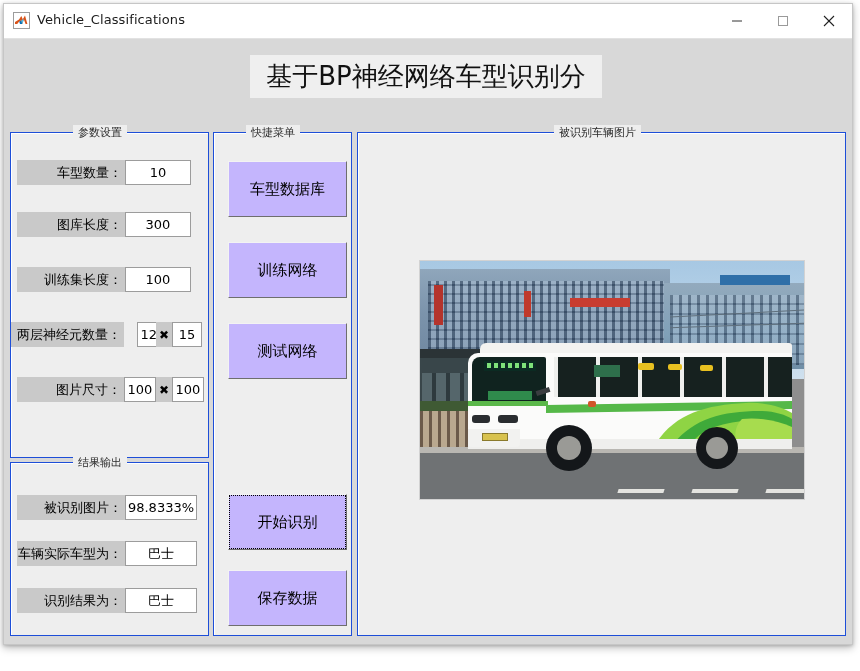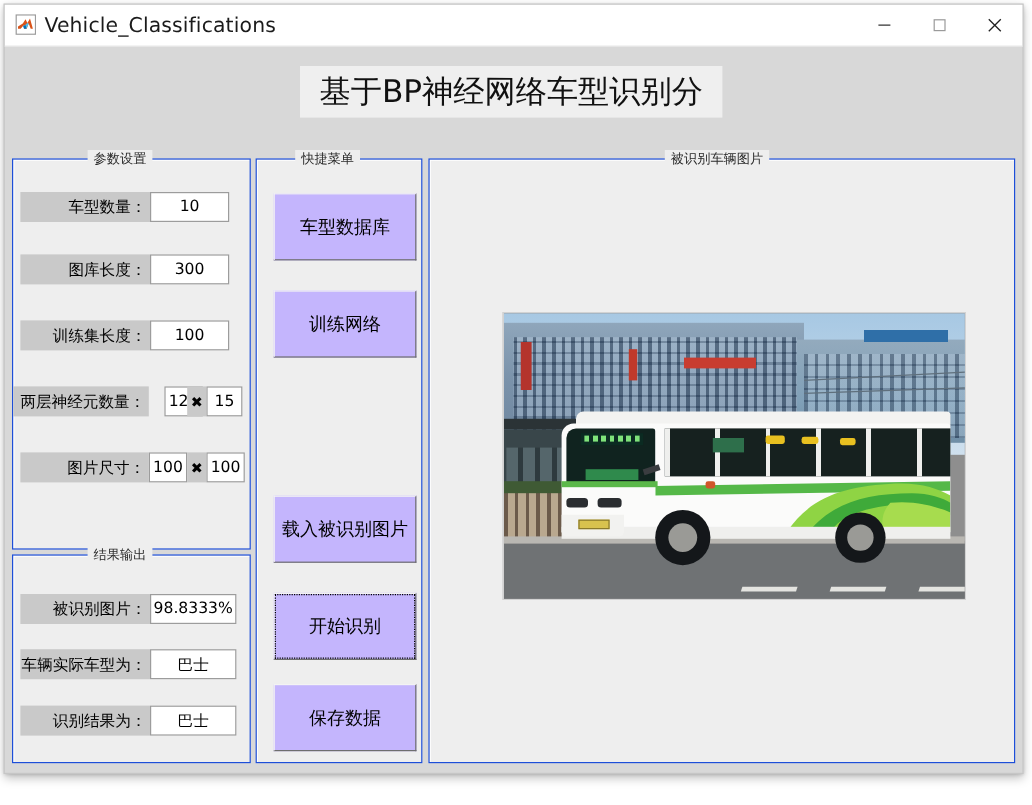--- a/index.html
+++ b/index.html
@@ -21,21 +21,21 @@
     background:#ffffff;border-bottom:1px solid #e2e2e2;
   }
   .app-icon{
     position:absolute;left:9px;top:8px;width:17px;height:17px;
     background:#ffffff;border:1px solid #9c9c9c;box-sizing:border-box;
     overflow:hidden;
   }
   .app-icon svg{position:absolute;left:0;top:0;}
   .title-text{
     position:absolute;left:33px;top:8px;
-    font-size:17px;color:#1b1b1b;letter-spacing:0.1px;
+    font-size:13px;color:#1b1b1b;letter-spacing:0.1px;
     font-family:"DejaVu Sans","Liberation Sans",sans-serif;
   }
   .winbtn{
     position:absolute;top:0;width:46px;height:33px;cursor:default;
   }
   .winbtn svg{position:absolute;left:50%;top:50%;transform:translate(-50%,-50%);}
   #btn-min{right:92px;}
   #btn-max{right:46px;}
   #btn-close{right:0px;}
 
@@ -198,23 +198,23 @@
     <div class="btn" style="top:28px;">
       <div class="inner">
           <span>车型数据库</span>
         </div>
     </div>
     <div class="btn" style="top:109px;">
       <div class="inner">
           <span>训练网络</span>
         </div>
     </div>
-    <div class="btn" style="top:280px;">
-      <div class="inner">
-          <span>载入被识别图片</span>
+    <div class="btn" style="top:190px;">
+      <div class="inner">
+          <span>测试网络</span>
         </div>
     </div>
     <div class="btn focused" style="top:361px;">
       <div class="inner">
           <span>开始识别</span>
         </div>
     </div>
     <div class="btn" style="top:437px;">
       <div class="inner">
           <span>保存数据</span>

